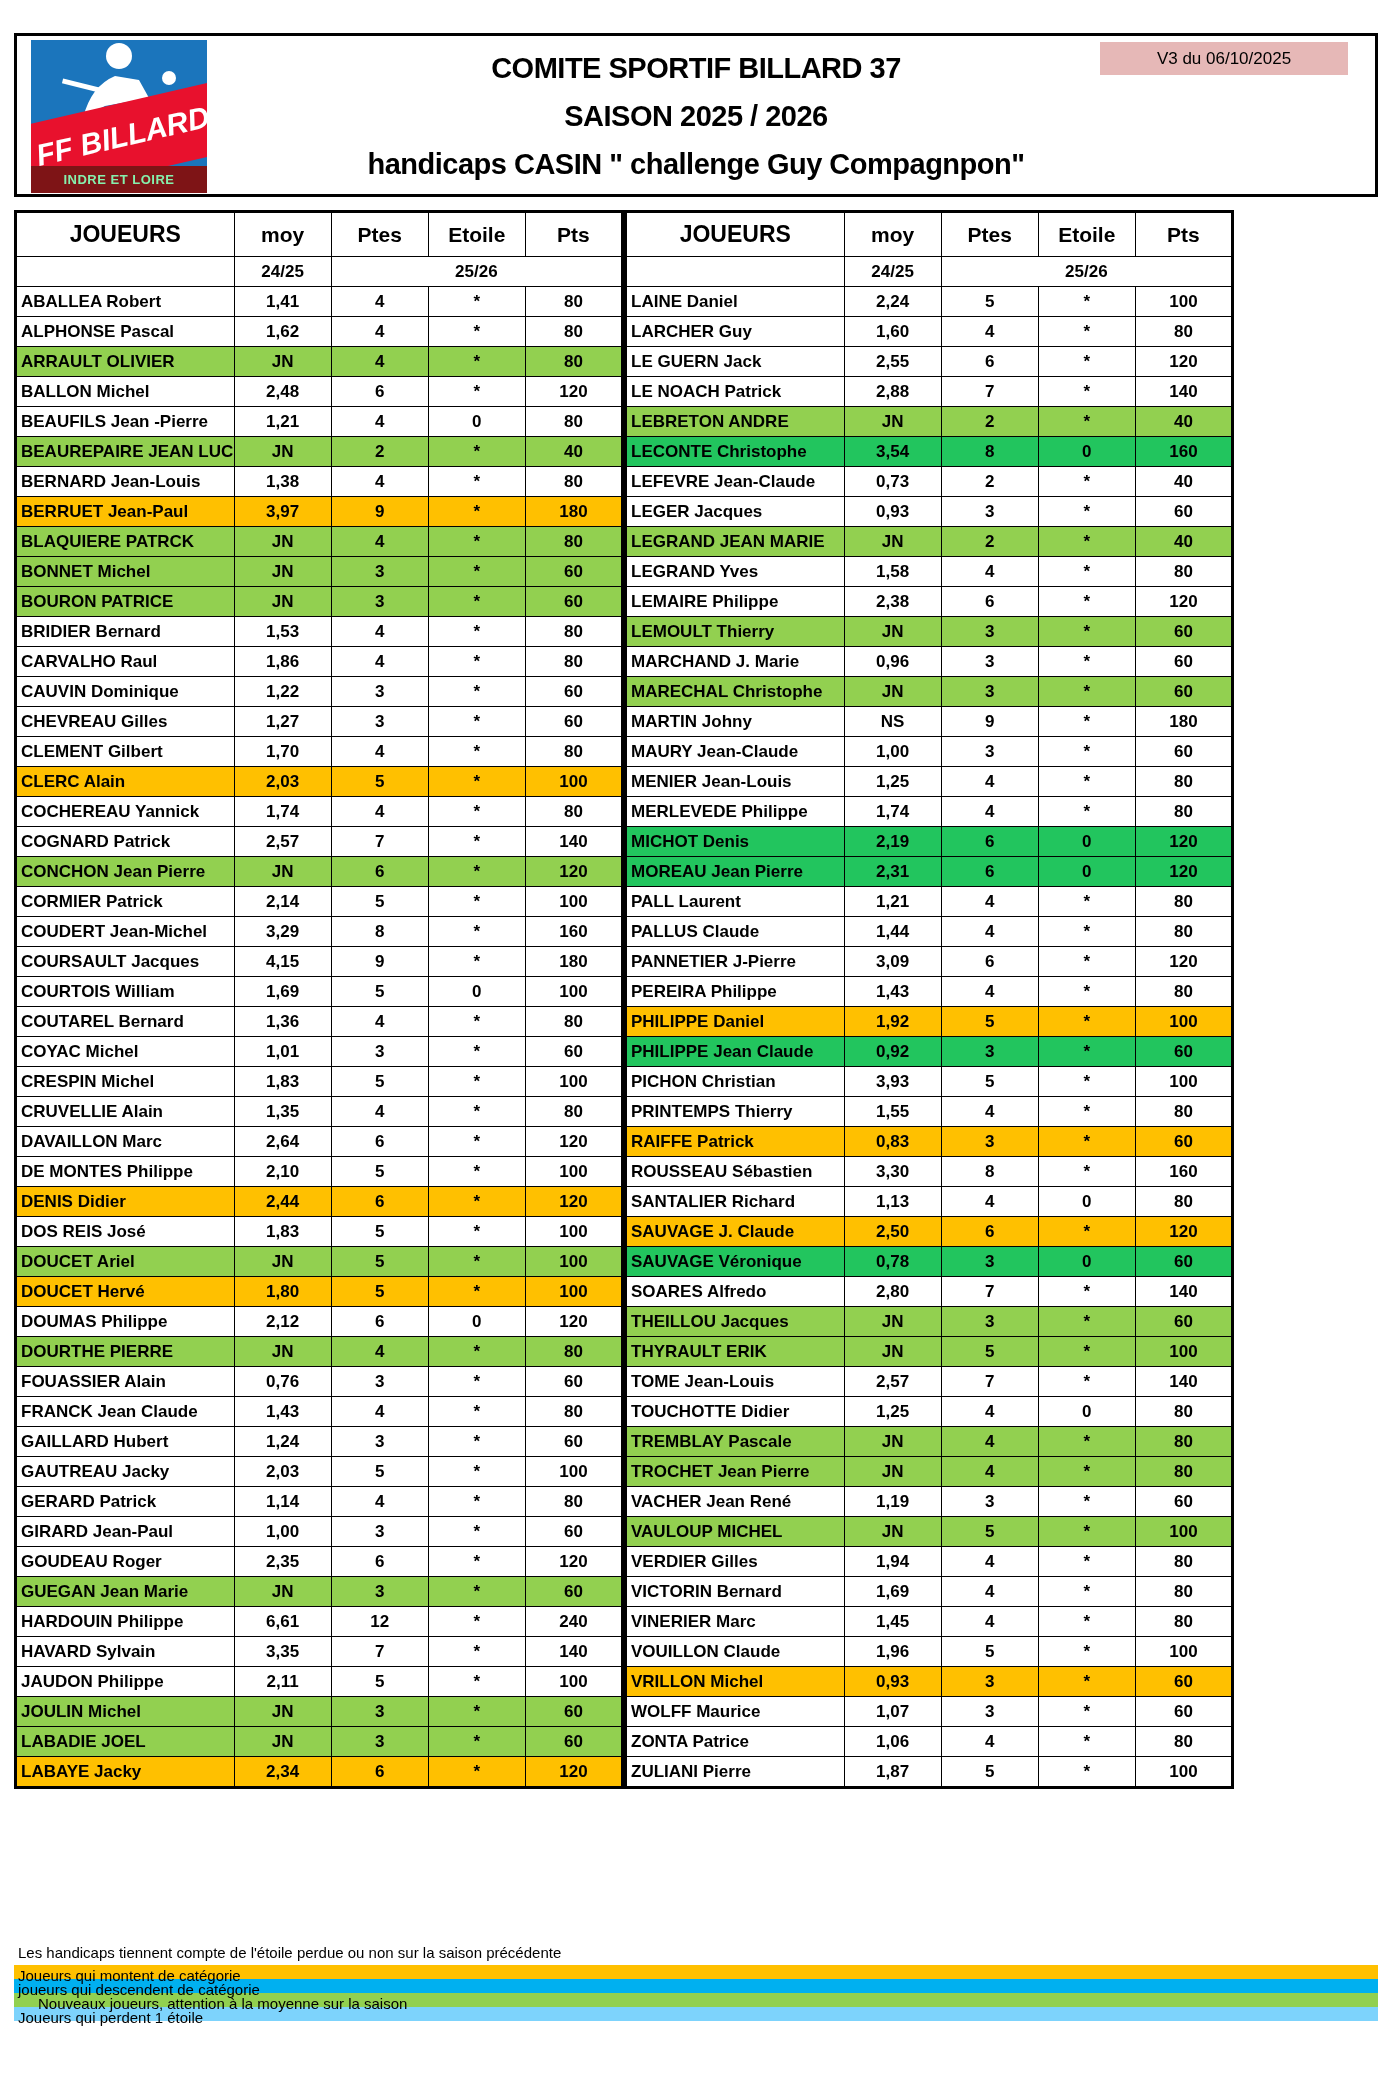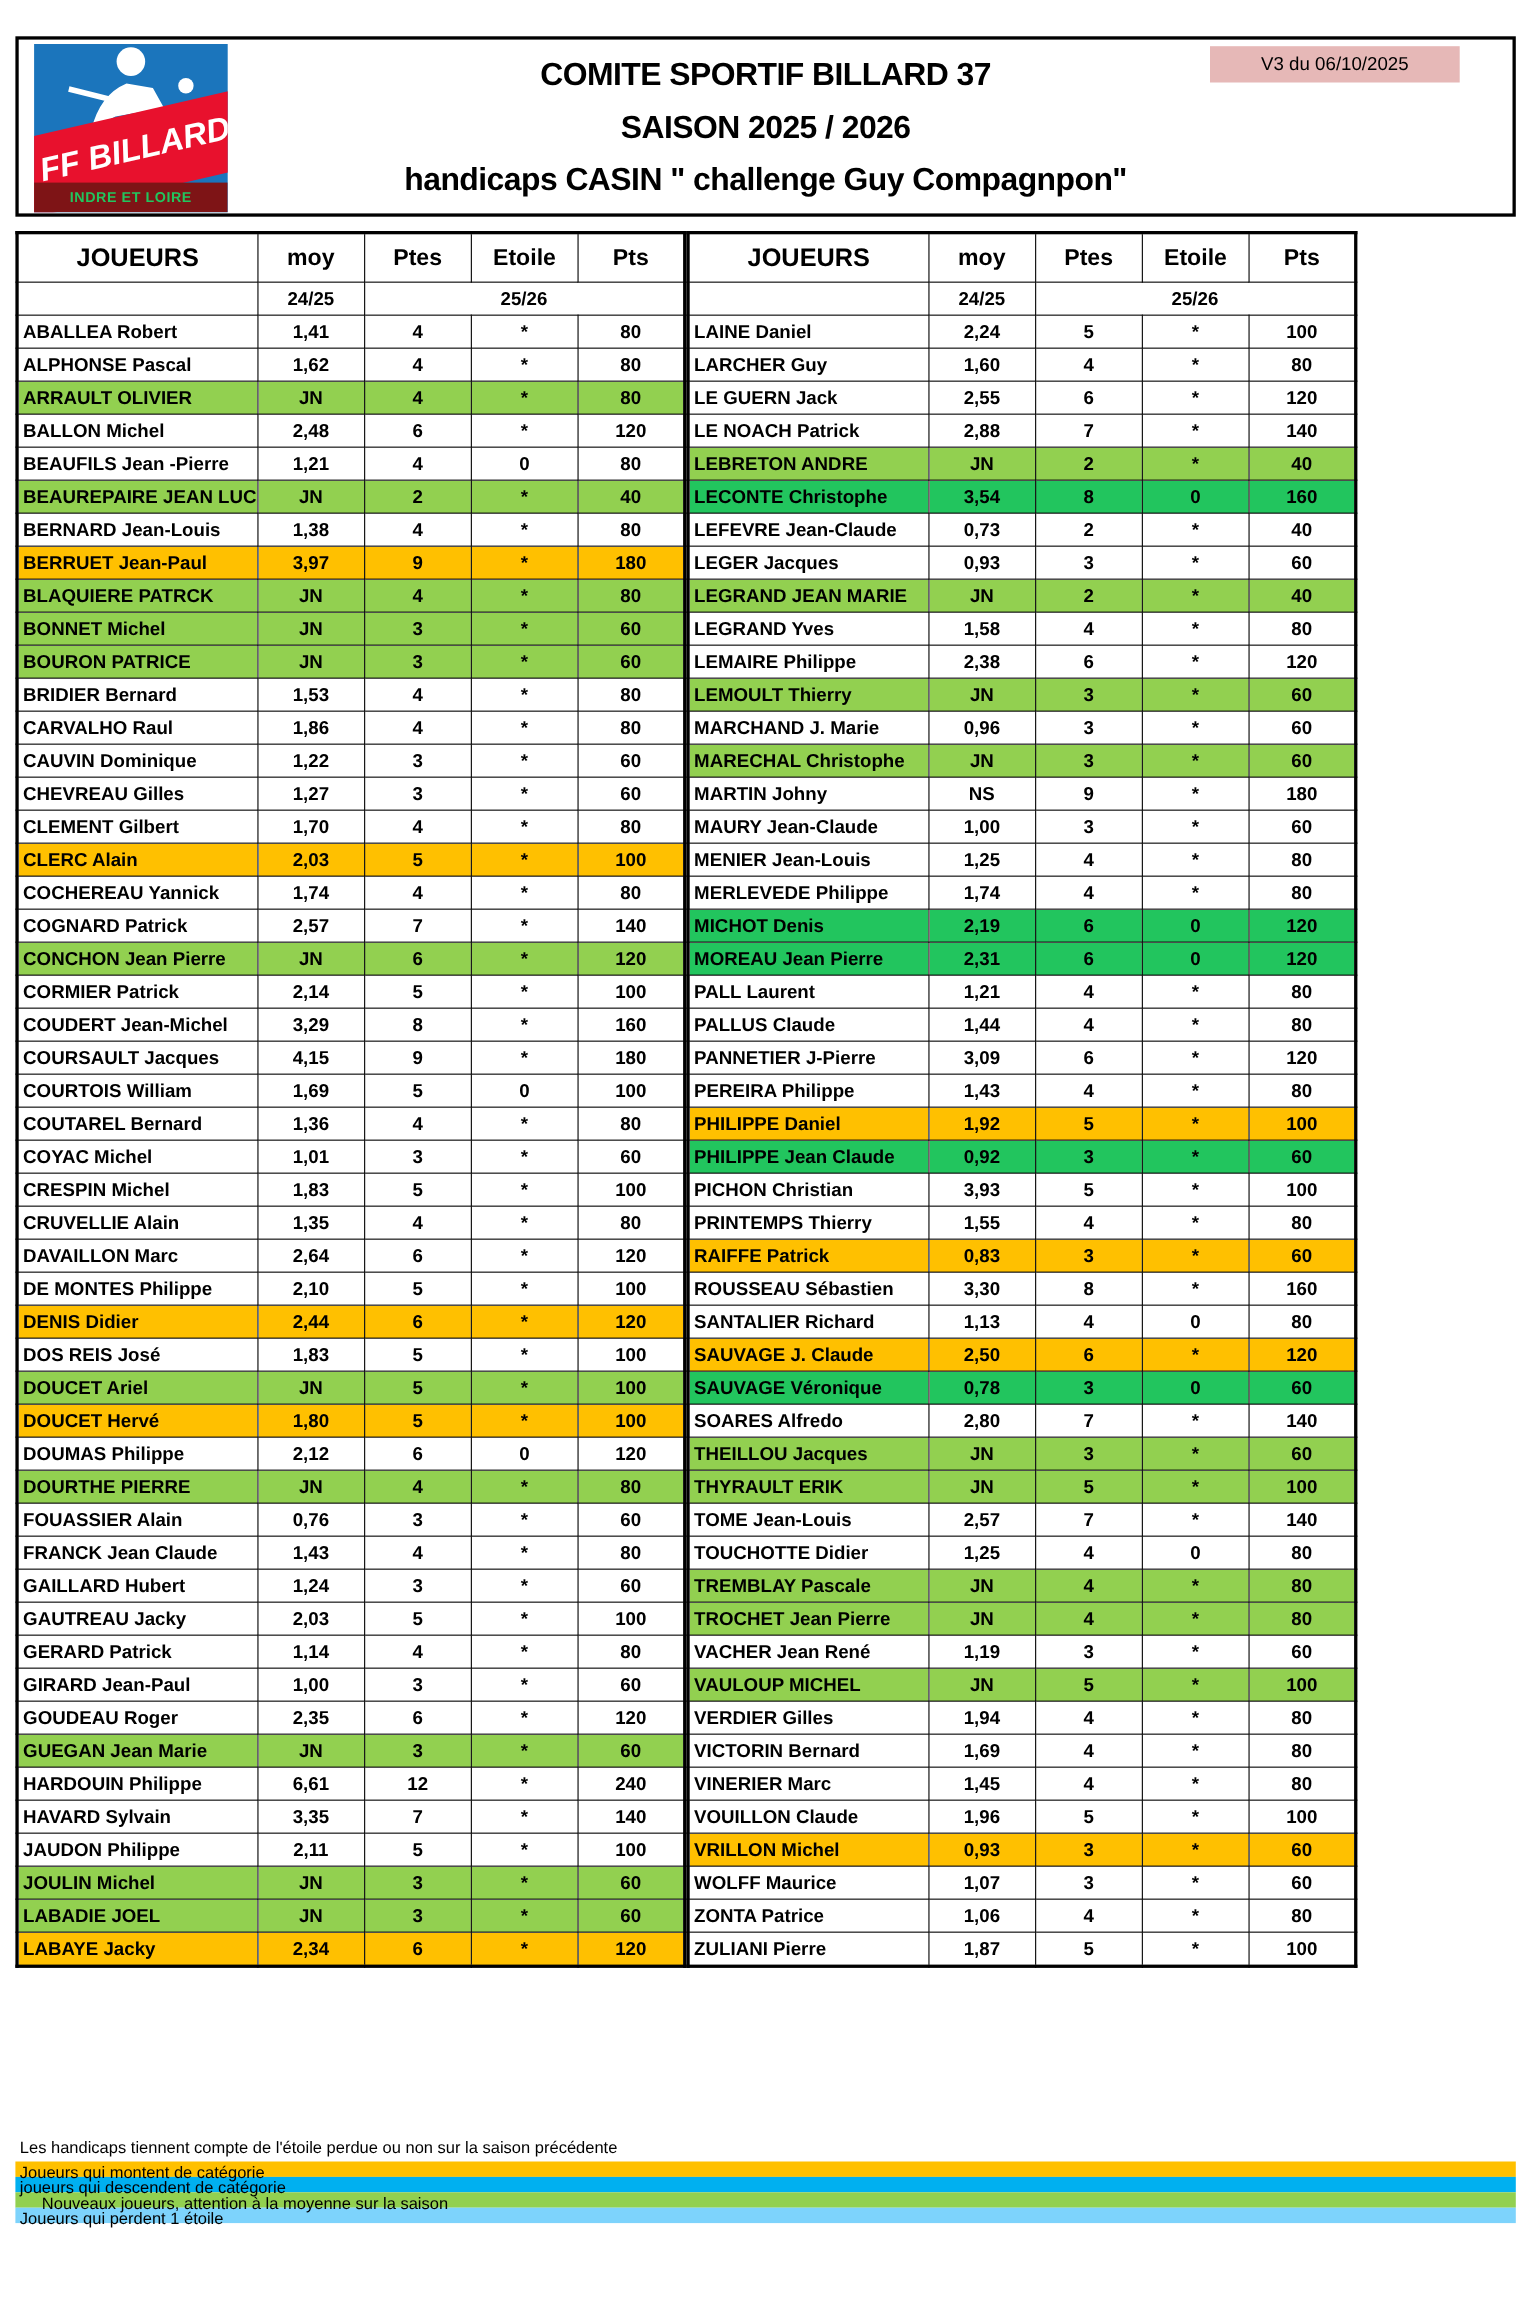--- a/index.html
+++ b/index.html
@@ -5,34 +5,34 @@
   html,body{margin:0;padding:0;background:#ffffff;}
   #page{position:relative;width:1392px;height:2092px;background:#fff;
         font-family:"Liberation Sans",sans-serif;color:#000;overflow:hidden;}
 
   
   #header-box{position:absolute;left:14px;top:33px;width:1358px;height:158px;
               border:3px solid #000;background:#fff;}
   .title-line{position:absolute;left:0;width:100%;text-align:center;
               font-weight:700;font-size:29px;letter-spacing:-0.5px;}
   #title1{top:16px;} #title2{top:64px;} #title3{top:112px;}
-  #version-badge{position:absolute;left:1083px;top:6px;width:227px;height:33px;
+  #version-badge{position:absolute;left:1083px;top:6px;width:248px;height:33px;
                  background:#E6B8B7;text-align:center;line-height:33px;
                  font-size:17px;font-weight:400;}
 
   
   #logo{position:absolute;left:14px;top:4px;width:176px;height:153px;
         background:#1B75BC;overflow:hidden;}
   #logo-band{position:absolute;left:-42px;top:62px;width:280px;height:72px;
              background:#E8112D;transform:rotate(-13deg);}
   #logo-band span{position:absolute;left:46px;top:16px;color:#fff;
                   font-style:italic;font-weight:700;font-size:30px;letter-spacing:0px;
                   white-space:nowrap;}
   #logo-strip{position:absolute;left:0;bottom:0;width:100%;height:27px;
-              background:#7E1416;color:#22c55e;text-align:center;line-height:27px;
+              background:#7E1416;color:#86efac;text-align:center;line-height:27px;
               font-size:13px;font-weight:700;letter-spacing:0.5px;}
   #logo-player{position:absolute;left:22px;top:0px;}
 
   
   #tables{position:absolute;left:14px;top:210px;width:1220px;display:flex;}
   table.grid{border-collapse:collapse;table-layout:fixed;width:682px;
              border:3px solid #000;}
   table.grid col.c-name{width:36%;}
   table.grid col.c-moy,table.grid col.c-ptes,table.grid col.c-etoile,table.grid col.c-pts{width:16%;}
   table.grid th,table.grid td{border:1.5px solid #000;padding:0;overflow:hidden;

